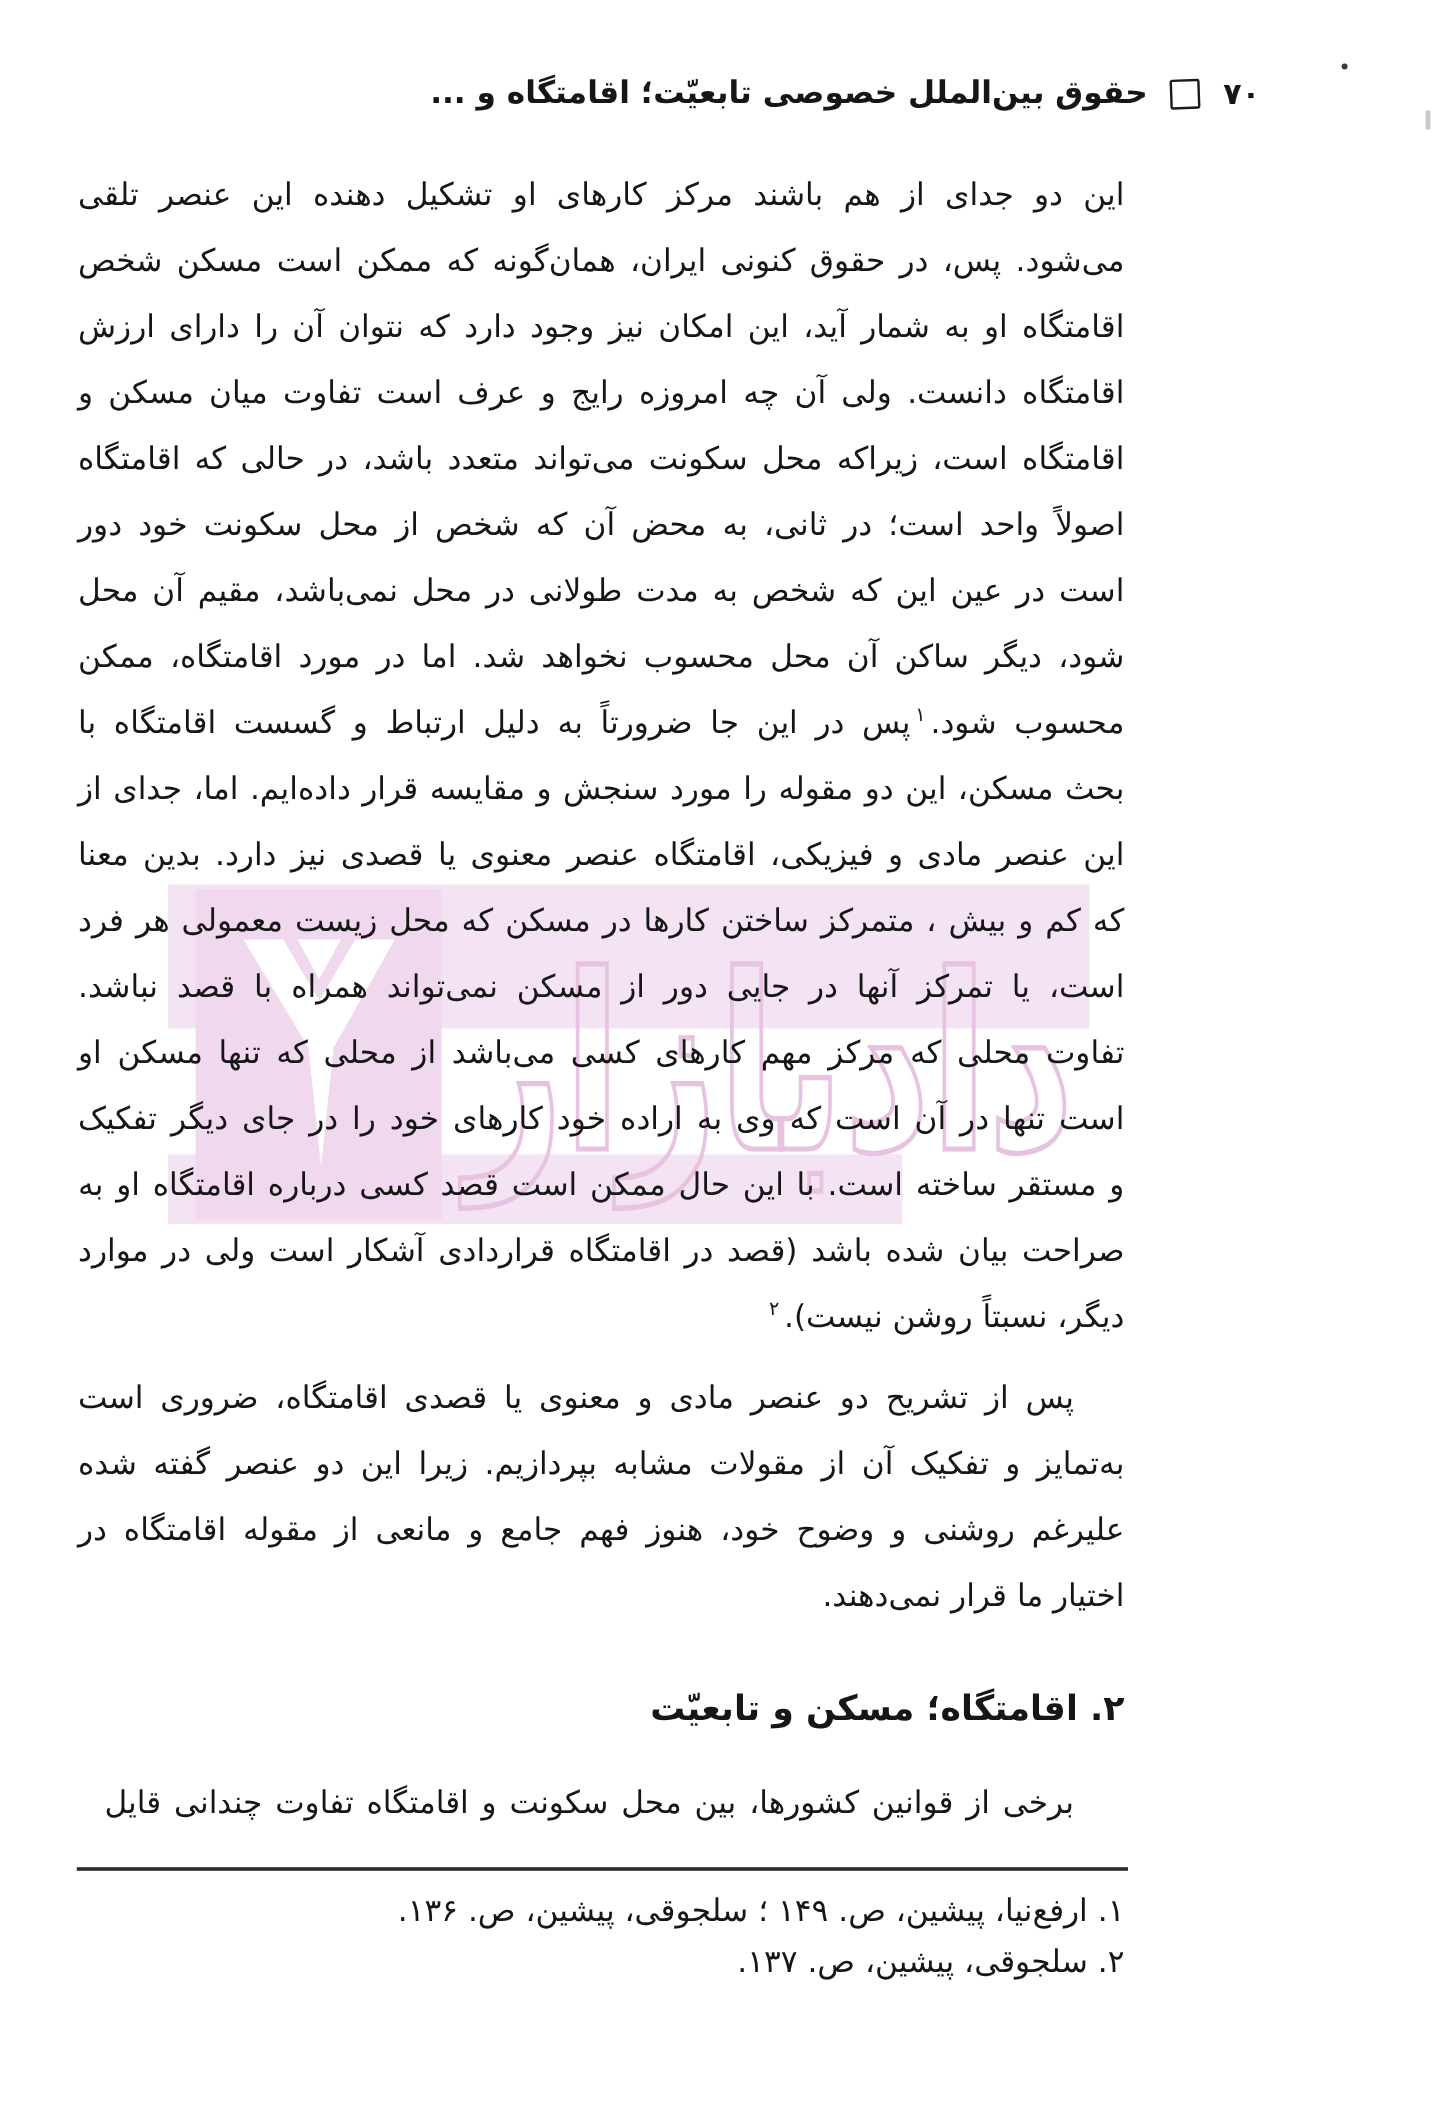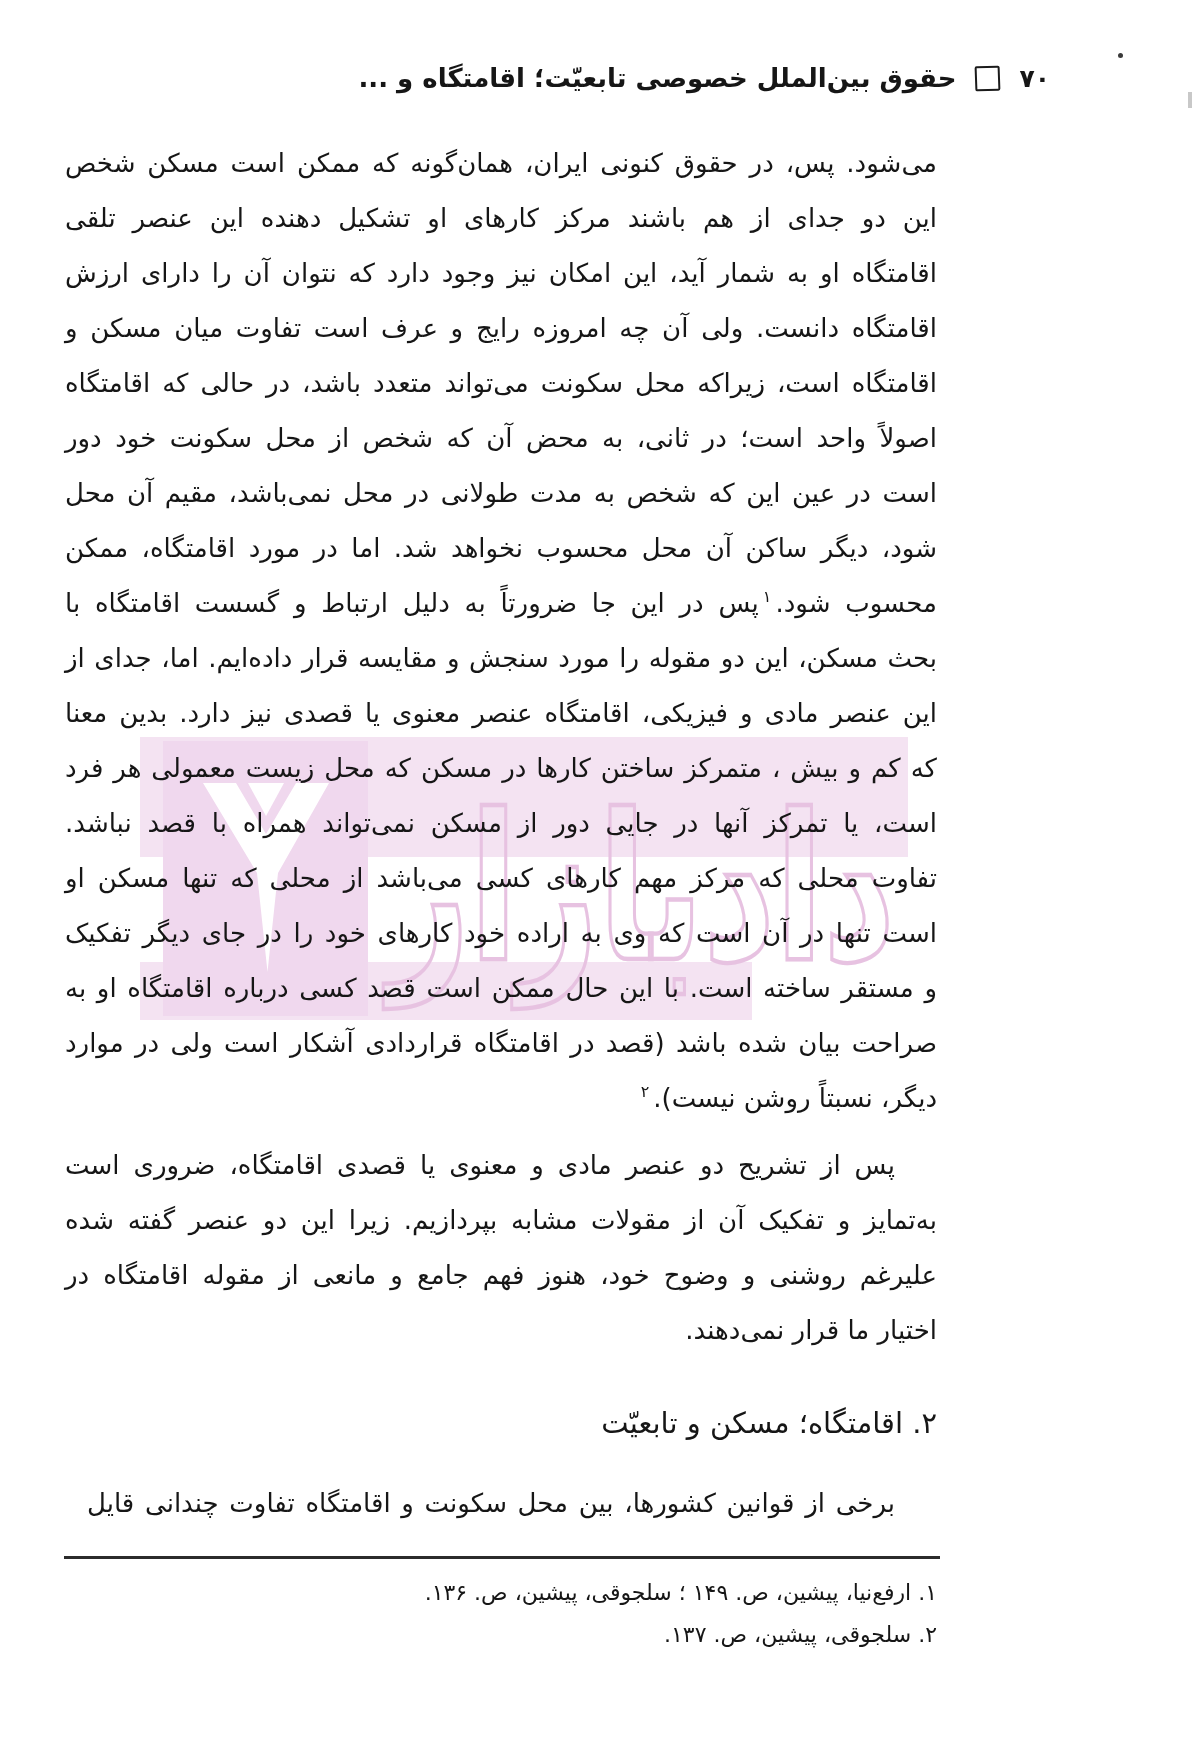--- a/index.html
+++ b/index.html
@@ -40,27 +40,27 @@
   .ln{
     margin:0; height:55px; line-height:55px; font-size:26px;
     text-align:justify; text-align-last:justify;
   }
   .ln sup{font-size:16px; line-height:0; vertical-align:super; margin:0 4px;}
   .ln.last{text-align-last:right;}
   .ln.indent{padding-right:42px;}
   .ln.p2start{margin-top:12px;}
   .sec{
     margin:37px 0 0 0; height:57px; line-height:57px;
-    font-size:29px; font-weight:normal; text-align:center; text-align-last:right;
+    font-size:29px; font-weight:bold; text-align:center; text-align-last:right;
   }
   .ln.p3line{margin-top:24px; padding-left:22px;}
   
   .fnrule{position:absolute; left:64px; top:1556px; width:876px; height:3px; background:#2b2b2b; z-index:2;}
   .fns{position:absolute; left:65px; top:1572px; width:872px; z-index:2; direction:rtl;}
-  .fn{margin:0; height:42px; line-height:42px; font-size:22px; text-align:right;}
+  .fn{margin:0; height:42px; line-height:42px; font-size:26px; text-align:right;}
   
   .dot1{position:absolute; left:1118px; top:53px; width:5px; height:5px; background:#3a3a3a; border-radius:50%; z-index:2;}
   .edge-mark{position:absolute; left:1188px; top:92px; width:4px; height:16px; background:#c8c8c8; z-index:2;}
 </style>
 </head>
 <body>
 
 <div class="paper">
 
   <div class="wm">
@@ -75,22 +75,22 @@
     <div class="wm-word">دادبازار</div>
   </div>
 
   <header class="hdr">
     <span class="pgnum">۷۰</span>
     <span class="hbox"></span>
     <span class="htitle">حقوق بین‌الملل خصوصی تابعیّت؛ اقامتگاه و ...</span>
   </header>
 
   <main class="col">
+    <p class="ln">این دو جدای از هم باشند مرکز کارهای او تشکیل دهنده این عنصر تلقی</p>
     <p class="ln">می‌شود. پس، در حقوق کنونی ایران، همان‌گونه که ممکن است مسکن شخص</p>
-    <p class="ln">این دو جدای از هم باشند مرکز کارهای او تشکیل دهنده این عنصر تلقی</p>
     <p class="ln">اقامتگاه او به شمار آید، این امکان نیز وجود دارد که نتوان آن را دارای ارزش</p>
     <p class="ln">اقامتگاه دانست. ولی آن چه امروزه رایج و عرف است تفاوت میان مسکن و</p>
     <p class="ln">اقامتگاه است، زیراکه محل سکونت می‌تواند متعدد باشد، در حالی که اقامتگاه</p>
     <p class="ln">اصولاً واحد است؛ در ثانی، به محض آن که شخص از محل سکونت خود دور</p>
     <p class="ln">است در عین این که شخص به مدت طولانی در محل نمی‌باشد، مقیم آن محل</p>
     <p class="ln">شود، دیگر ساکن آن محل محسوب نخواهد شد. اما در مورد اقامتگاه، ممکن</p>
     <p class="ln">
       <span>محسوب شود.</span><sup>۱</sup><span>پس در این جا ضرورتاً به دلیل ارتباط و گسست اقامتگاه با</span>
     </p>
     <p class="ln">بحث مسکن، این دو مقوله را مورد سنجش و مقایسه قرار داده‌ایم. اما، جدای از</p>

